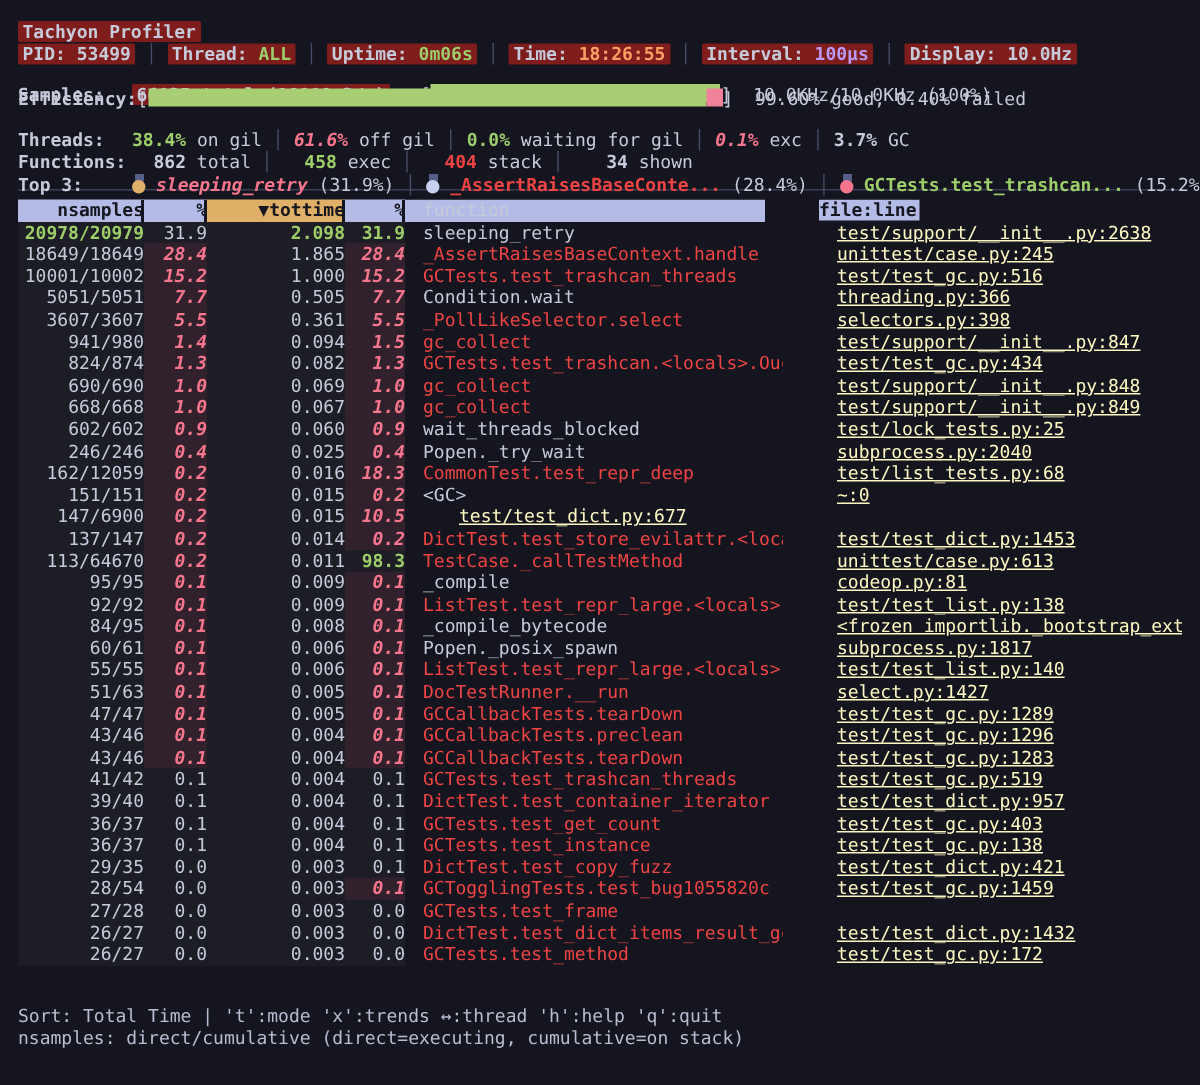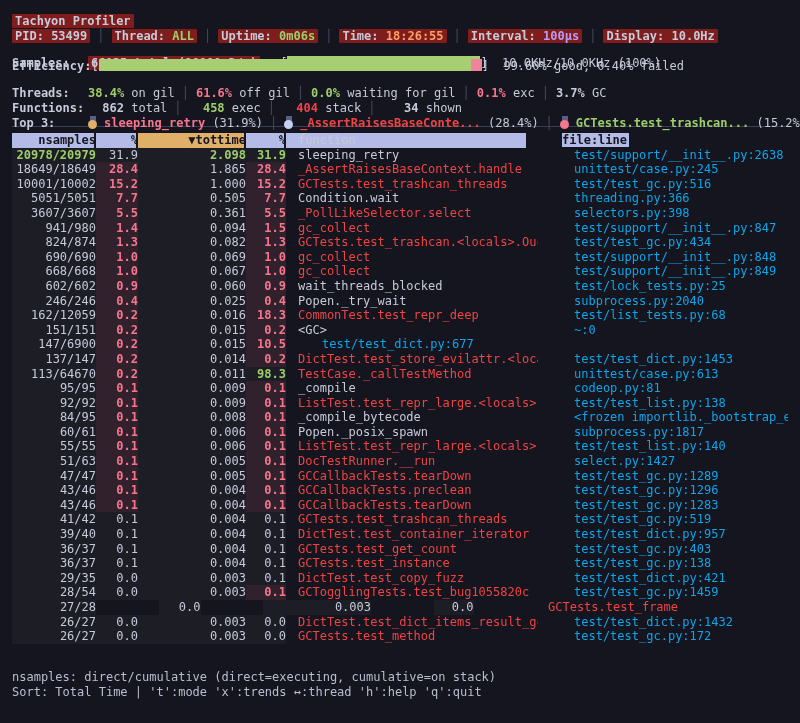--- a/index.html
+++ b/index.html
@@ -8,47 +8,47 @@
     font-family:"DejaVu Sans Mono","Liberation Mono",monospace;
     font-size:12px;color:#c6cada;
     -webkit-font-smoothing:antialiased;
   }
   .page{padding:14px 12px 0 12px;}
   .hline{height:15px;line-height:15px;white-space:pre;}
   .bold{font-weight:700;}
   .chip{background:#7f1d1d;padding:0 3px;border-radius:1px;}
   .c-white{color:#c6cada;}
   .c-green{color:#9ece6a;}
-  .c-red{color:#f7768e;}
+  .c-red{color:#f7768e;font-style:italic;}
   .c-yellow{color:#ef4444;}
   .c-orange{color:#ff9e64;}
   .c-mauve{color:#bb9af7;}
-  .c-file{color:#0ea5e9;}
+  .c-file{color:#fef9c3;text-decoration:underline;}
   .vsep{color:#464b66;margin:0 7px;}
   .lbl{display:inline-block;width:76px;font-weight:700;margin-top:12px;}
   .bar{display:inline-block;height:12px;vertical-align:-1px;background:#a8ce74;}
   .bar-wrap{display:inline-flex;height:12px;vertical-align:-1px;}
   .bar-good{background:#a8ce74;height:12px;}
   .bar-bad{background:#f0829a;height:12px;width:11px;}
   .rule{border:none;border-top:1px solid #3a3f58;margin:7px 0 6px 0;}
 
   
   .medal{display:inline-block;width:10px;height:13px;position:relative;margin-right:6px;vertical-align:-2px;}
   .medal::before{content:"";position:absolute;top:0;left:2px;width:6px;height:5px;background:#565f89;}
   .medal::after{content:"";position:absolute;bottom:0;left:0;width:9px;height:9px;border-radius:50%;}
   .medal-gold::after{background:#e0af68;}
   .medal-silver::after{background:#c8d0f0;}
   .medal-bronze::after{background:#f7768e;}
 
   
   .tbl{margin-top:4px;}
-  .trow,.thead{display:flex;height:14.6px;line-height:14.6px;white-space:pre;justify-content:space-between;}
+  .trow,.thead{display:flex;height:14.6px;line-height:14.6px;white-space:pre;}
   .c1{width:84px;text-align:right;background:rgba(255,255,255,0.035);}
   .c2{width:42px;text-align:right;background:rgba(255,255,255,0.035);}
-  .c3{width:92px;text-align:right;background:rgba(255,255,255,0.035);padding-left:16px;}
+  .c3{width:92px;text-align:right;background:rgba(255,255,255,0.035);}
   .c4{width:40px;text-align:right;background:rgba(255,255,255,0.035);}
   .c5{width:240px;padding-left:12px;overflow:hidden;}
   .c6{flex:1;padding-left:36px;overflow:hidden;}
   .thead .hc{background:#b4bbe6;color:#15161e;font-weight:700;box-shadow:inset -2px 0 0 #14151e;}
   .thead .hc-sort{background:#e0af68;}
   .thead .c5{padding-left:0;}
   .thead .c5 .hpad{background:#b4bbe6;display:inline-block;width:100%;padding-left:12px;box-sizing:border-box;}
   .thead .c6{background:none;box-shadow:none;}
   .thead .c6 .htxt{background:#b4bbe6;color:#15161e;font-weight:700;padding-right:2px;}
   .c2.hot,.c4.hot{background:rgba(247,118,142,0.13);}
@@ -121,17 +121,17 @@
         <div class="trow"><span class="c1 c-white">36/37</span><span class="c2 c-white">0.1</span><span class="c3 c-white">0.004</span><span class="c4 c-white">0.1</span><span class="c5 c-yellow">GCTests.test_instance</span><span class="c6 c-file">test/test_gc.py:138</span></div>
         <div class="trow"><span class="c1 c-white">29/35</span><span class="c2 c-white">0.0</span><span class="c3 c-white">0.003</span><span class="c4 c-white">0.1</span><span class="c5 c-yellow">DictTest.test_copy_fuzz</span><span class="c6 c-file">test/test_dict.py:421</span></div>
         <div class="trow"><span class="c1 c-white">28/54</span><span class="c2 c-white">0.0</span><span class="c3 c-white">0.003</span><span class="c4 c-red hot">0.1</span><span class="c5 c-yellow">GCTogglingTests.test_bug1055820c</span><span class="c6 c-file">test/test_gc.py:1459</span></div>
         <div class="trow"><span class="c1 c-white">27/28</span><span class="c2 c-white">0.0</span><span class="c3 c-white">0.003</span><span class="c4 c-white">0.0</span><span class="c5 c-yellow">GCTests.test_frame</span></div>
         <div class="trow"><span class="c1 c-white">26/27</span><span class="c2 c-white">0.0</span><span class="c3 c-white">0.003</span><span class="c4 c-white">0.0</span><span class="c5 c-yellow">DictTest.test_dict_items_result_gc</span><span class="c6 c-file">test/test_dict.py:1432</span></div>
         <div class="trow"><span class="c1 c-white">26/27</span><span class="c2 c-white">0.0</span><span class="c3 c-white">0.003</span><span class="c4 c-white">0.0</span><span class="c5 c-yellow">GCTests.test_method</span><span class="c6 c-file">test/test_gc.py:172</span></div>
       </div>
   </div>
 
   <div class="footer">
+    <div class="hline">Sort: Total Time | 't':mode 'x':trends ↔:thread 'h':help 'q':quit</div>
     <div class="hline">nsamples: direct/cumulative (direct=executing, cumulative=on stack)</div>
-    <div class="hline">Sort: Total Time | 't':mode 'x':trends ↔:thread 'h':help 'q':quit</div>
   </div>
 
 </div>
 
 </body></html>

